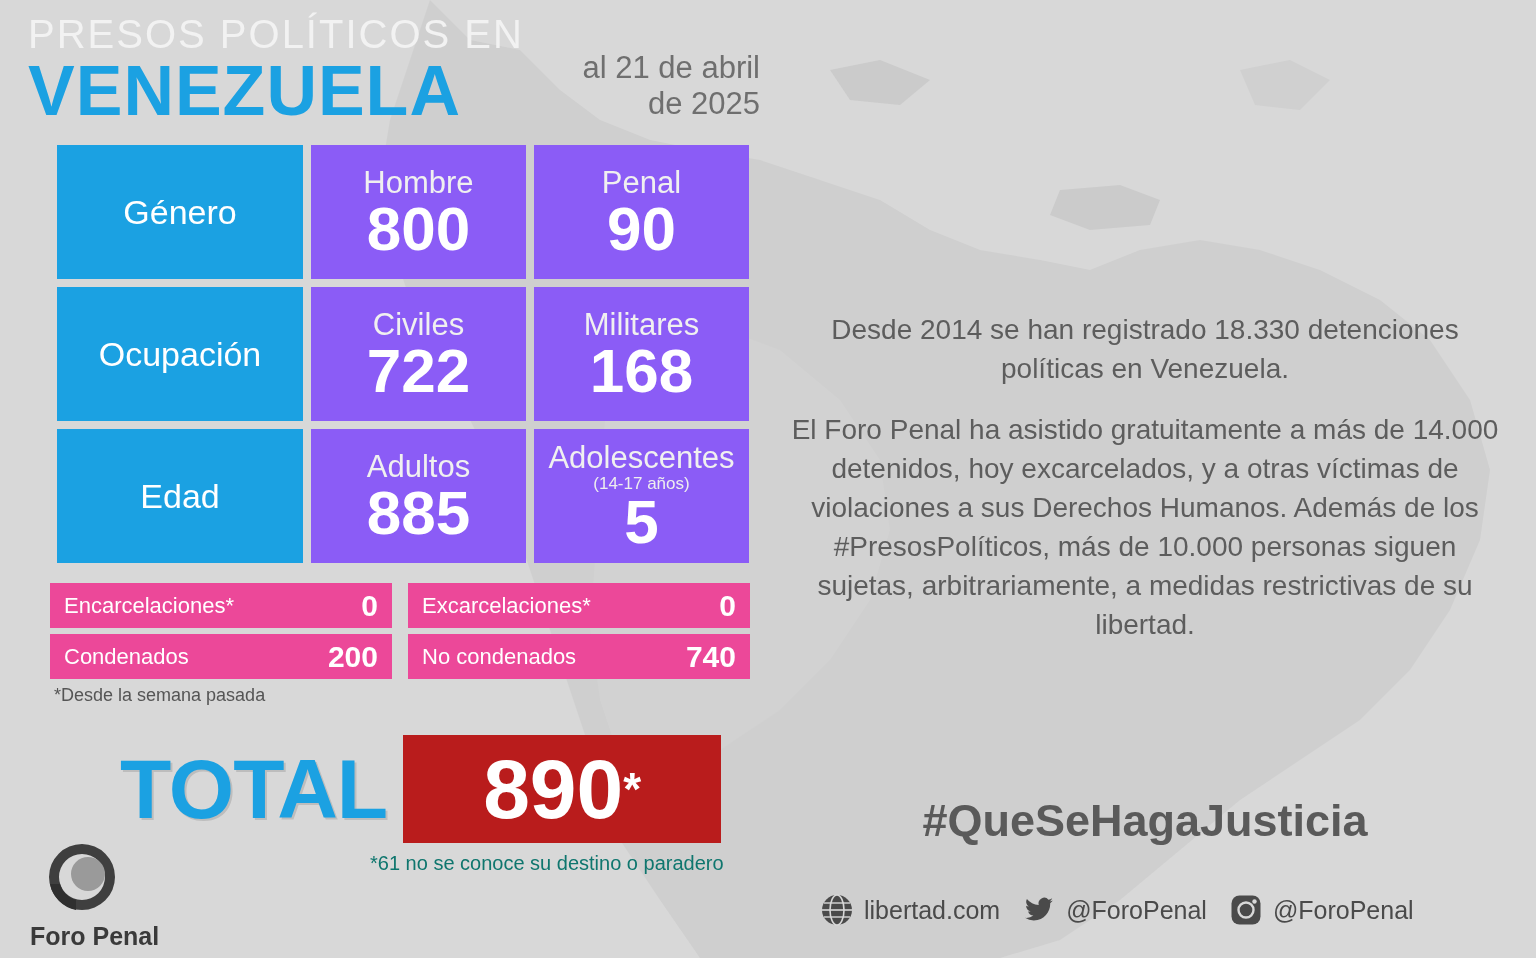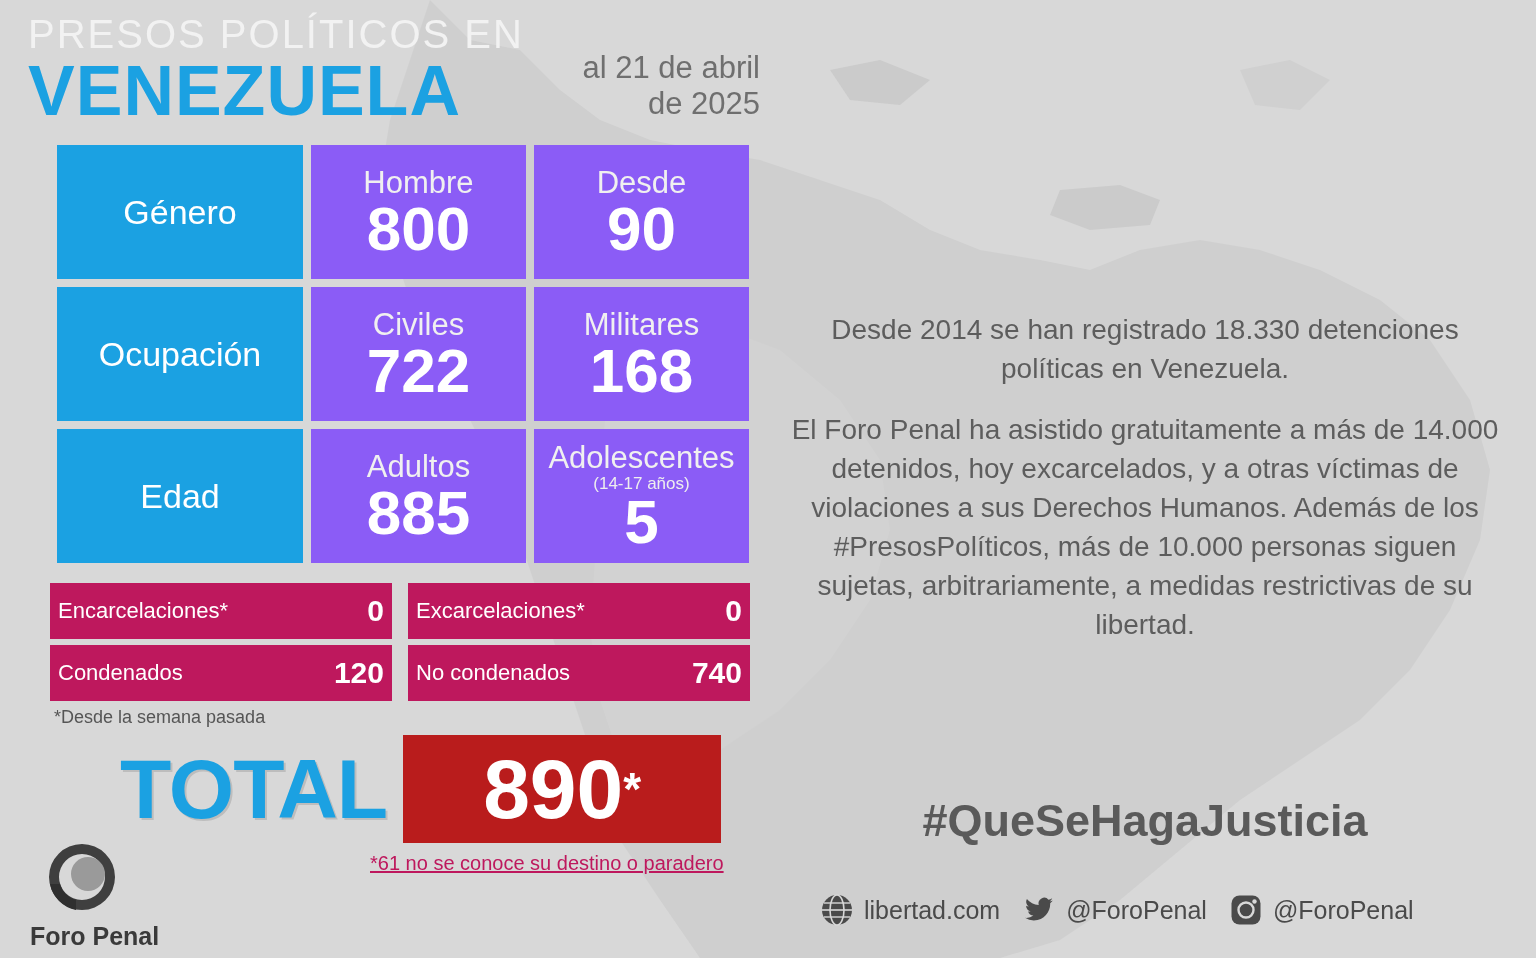--- a/index.html
+++ b/index.html
@@ -106,27 +106,27 @@
 
   
   .smallboxes {
     position: absolute;
     left: 50px; top: 583px;
     width: 700px;
   }
   .sb-row { display: flex; gap: 16px; margin-bottom: 6px; }
   .sb {
     width: 342px;
-    height: 56px;
-    background: #be185d;
+    height: 45px;
+    background: #ec4899;
     color: #ffffff;
     display: flex;
     align-items: center;
     justify-content: space-between;
-    padding: 0 8px;
+    padding: 0 14px;
   }
   .sb .sb-label { font-size: 22px; }
   .sb .sb-num { font-size: 30px; font-weight: bold; }
   .footnote {
     margin-top: 6px;
     margin-left: 4px;
     color: #555555;
     font-size: 18px;
   }
 
@@ -161,23 +161,22 @@
   }
   .total-star {
     font-size: 46px;
     font-weight: bold;
     vertical-align: top;
     line-height: 50px;
   }
   .total-note {
     position: absolute;
     left: 370px; top: 852px;
-    color: #be185d;
+    color: #0f766e;
     font-size: 20px;
-    text-decoration: underline;
   }
 
   
   .logo {
     position: absolute;
     left: 30px; top: 840px;
     width: 140px;
   }
   .logo-text {
     color: #3a3a3a;
@@ -247,21 +246,21 @@
 
   <div class="grid">
 
     <div class="grid-row">
       <div class="cell-label">Género</div>
       <div class="cell-val">
         <div class="cv-label">Hombre</div>
         <div class="cv-num">800</div>
       </div>
       <div class="cell-val">
-        <div class="cv-label">Desde</div>
+        <div class="cv-label">Penal</div>
         <div class="cv-num">90</div>
       </div>
     </div>
 
     <div class="grid-row">
       <div class="cell-label">Ocupación</div>
       <div class="cell-val">
         <div class="cv-label">Civiles</div>
         <div class="cv-num">722</div>
       </div>
@@ -292,21 +291,21 @@
         <span class="sb-num">0</span>
       </div>
       <div class="sb">
         <span class="sb-label">Excarcelaciones*</span>
         <span class="sb-num">0</span>
       </div>
     </div>
     <div class="sb-row">
       <div class="sb">
         <span class="sb-label">Condenados</span>
-        <span class="sb-num">120</span>
+        <span class="sb-num">200</span>
       </div>
       <div class="sb">
         <span class="sb-label">No condenados</span>
         <span class="sb-num">740</span>
       </div>
     </div>
     <div class="footnote">*Desde la semana pasada</div>
   </div>
 
   <div class="total-wrap">

